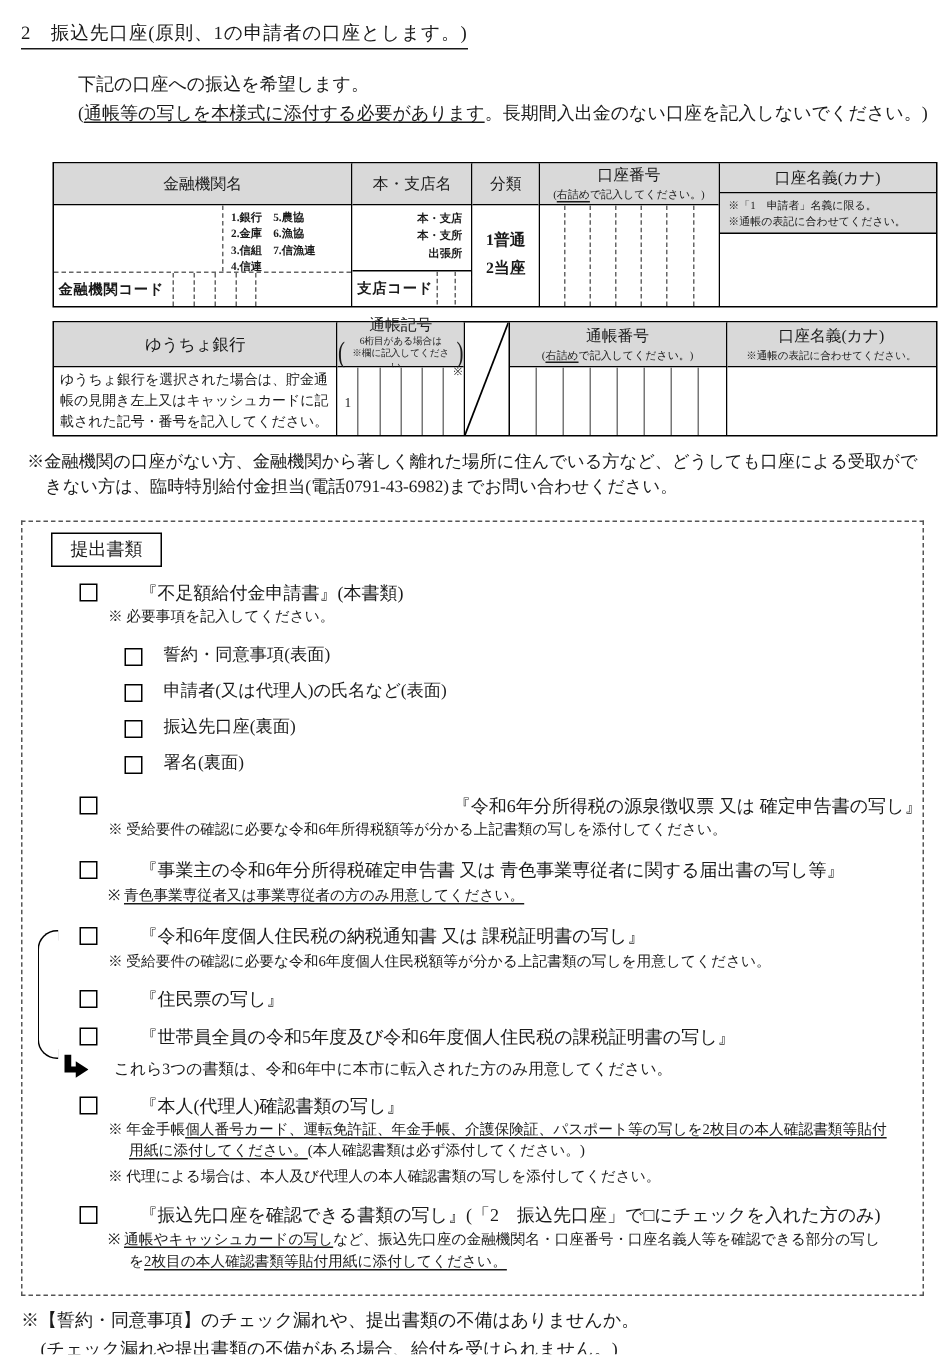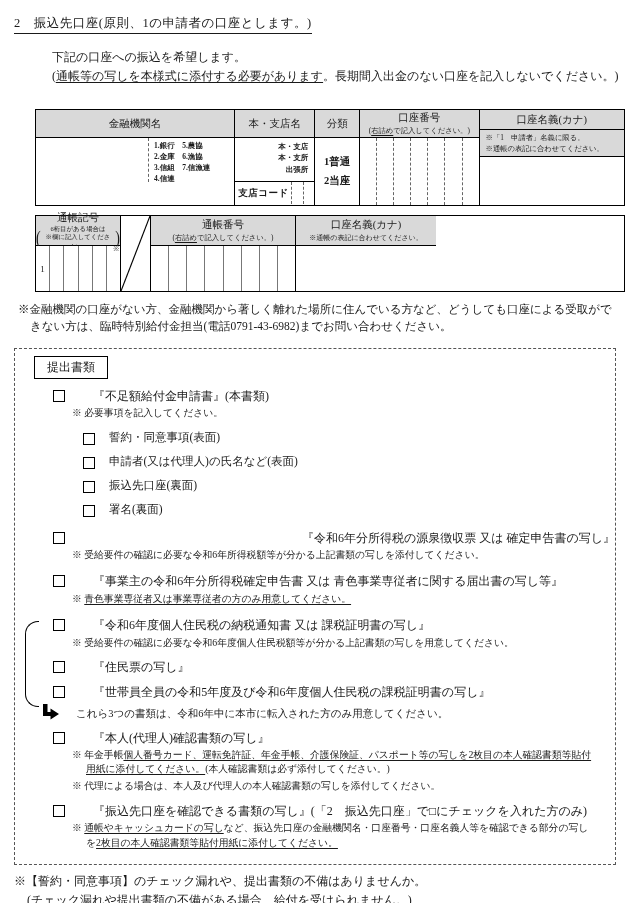--- a/index.html
+++ b/index.html
@@ -6,21 +6,21 @@
   html,body { margin:0; padding:0; background:#fff; }
   .page {
     position: relative;
     width: 630px; height: 903px;
     background: #fff;
     color: #1a1a1a;
     font-family: "Liberation Serif", "DejaVu Serif", serif;
     overflow: hidden;
     padding-top: 13px;
   }
-  .u { text-decoration: underline; text-underline-offset: 2px; }
+  .u { text-decoration: underline; text-underline-offset: 2px; font-family: Liberation Serif, serif; }
 
   
   .title-row { margin-left: 14px; }
   .section-title {
     display: inline-block;
     font-size: 12.5px;
     border-bottom: 1px solid #1a1a1a;
     padding-bottom: 1px;
     letter-spacing: 0.5px;
   }
@@ -171,20 +171,29 @@
     <div class="tcol c-bank">
       <div class="hdr">金融機関名</div>
       <div class="body">
         <div class="bank-write"></div>
         <div class="bank-types">
           <div>1.銀行　5.農協</div>
           <div>2.金庫　6.漁協</div>
           <div>3.信組　7.信漁連</div>
           <div>4.信連</div>
         </div>
+        <div class="bank-coderow">
+          <span class="code-label">金融機関コード</span>
+          <span class="code-cells">
+            <span class="code-cell"></span>
+            <span class="code-cell"></span>
+            <span class="code-cell"></span>
+            <span class="code-cell"></span>
+          </span>
+        </div>
       </div>
     </div>
     <div class="tcol c-branch">
       <div class="hdr">本・支店名</div>
       <div class="body">
         <div class="branch-top">
           <div>本・支店</div>
           <div>本・支所</div>
           <div>出張所</div>
         </div>
@@ -224,20 +233,24 @@
       <div class="holder-h1">口座名義(カナ)</div>
       <div class="holder-h2">
         <div>※「1　申請者」名義に限る。</div>
         <div>※通帳の表記に合わせてください。</div>
       </div>
       <div class="holder-body"></div>
     </div>
   </div>
 
   <div class="tbl t2">
+    <div class="tcol c2-bank">
+      <div class="hdr">ゆうちょ銀行</div>
+      <div class="body">ゆうちょ銀行を選択された場合は、貯金通帳の見開き左上又はキャッシュカードに記載された記号・番号を記入してください。</div>
+    </div>
     <div class="tcol c2-sym">
       <div class="hdr">
         <div>通帳記号</div>
         <div class="paren-note">
           <span class="bp">(</span>
           <span class="lines">
             <div>6桁目がある場合は</div>
             <div>※欄に記入してください。</div>
           </span>
           <span class="bp">)</span>

